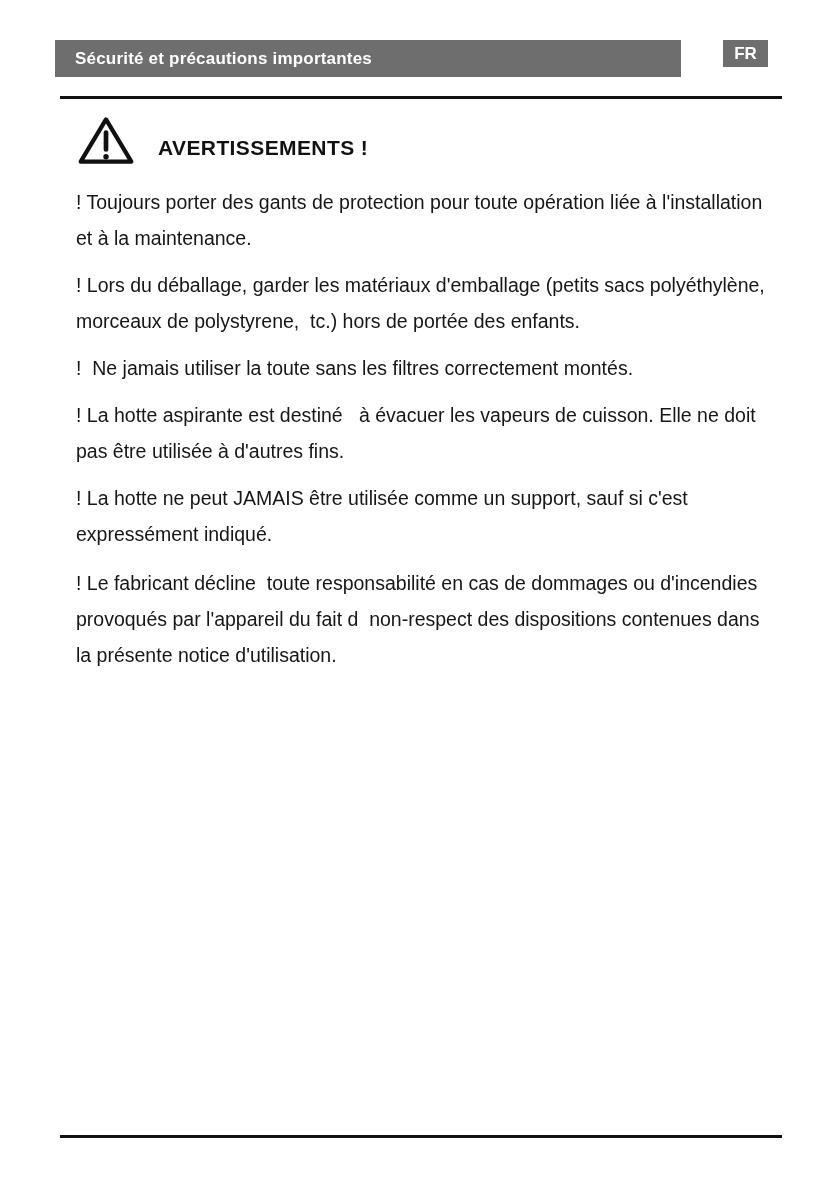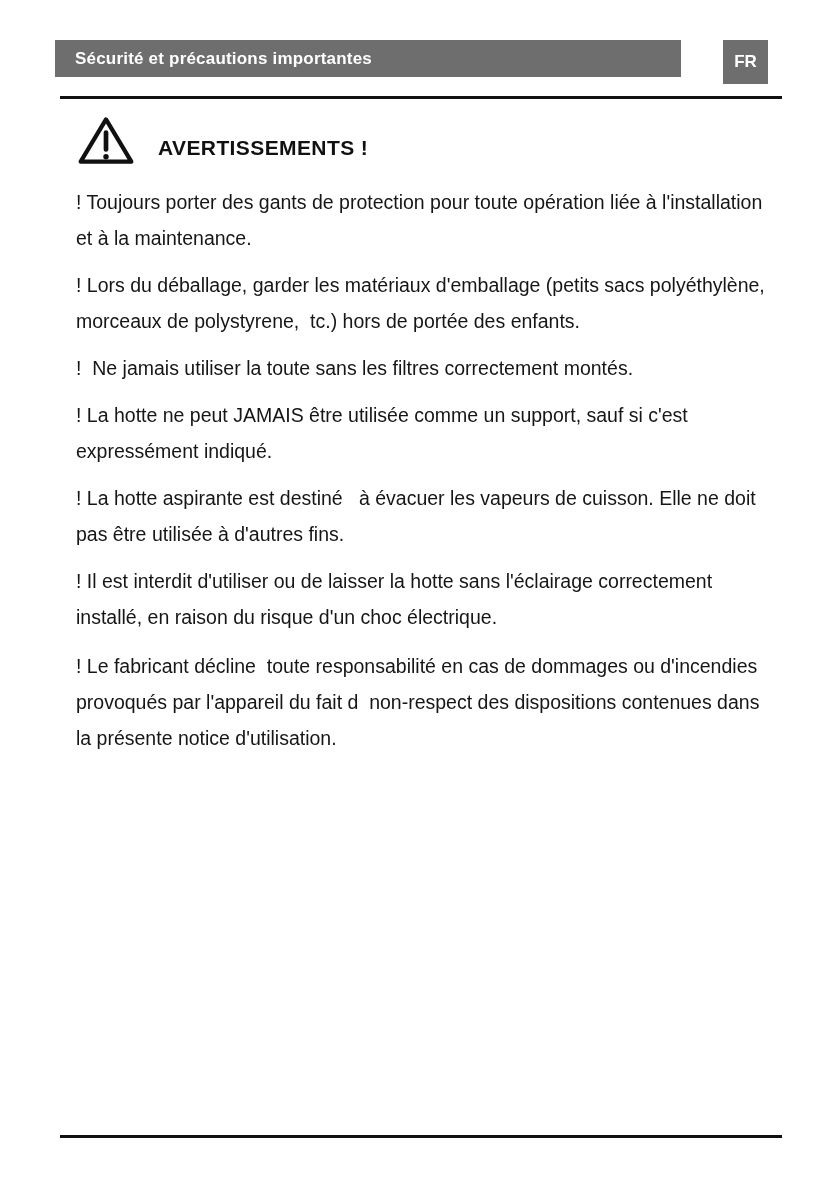--- a/index.html
+++ b/index.html
@@ -31,21 +31,21 @@
     color: #ffffff;
     font-weight: bold;
     font-size: 17px;
     letter-spacing: 0.2px;
   }
   .lang-badge {
     position: absolute;
     top: 40px;
     left: 723px;
     width: 45px;
-    height: 44px;
+    height: 27px;
     background: #6e6e6e;
     display: flex;
     align-items: center;
     justify-content: center;
   }
   .lang-badge span {
     color: #ffffff;
     font-weight: bold;
     font-size: 17px;
   }
@@ -125,22 +125,21 @@
       <line x1="32" y1="19" x2="32" y2="37" stroke="#111111" stroke-width="5" stroke-linecap="round"></line>
       <circle cx="32" cy="44.8" r="2.9" fill="#111111"></circle>
     </svg>
     <h1>AVERTISSEMENTS !</h1>
   </div>
 
   <div class="paragraphs">
     <p>! Toujours porter des gants de protection pour toute opération liée à l'installation et à la maintenance.</p>
     <p>! Lors du déballage, garder les matériaux d'emballage (petits sacs polyéthylène, morceaux de polystyrene,  tc.) hors de portée des enfants.</p>
     <p>!  Ne jamais utiliser la toute sans les filtres correctement montés.</p>
+    <p>! La hotte aspirante est destiné   à évacuer les vapeurs de cuisson. Elle ne doit pas être utilisée à d'autres fins.</p>
     <p>! La hotte ne peut JAMAIS être utilisée comme un support, sauf si c'est expressément indiqué.</p>
-    <p>! La hotte aspirante est destiné   à évacuer les vapeurs de cuisson. Elle ne doit pas être utilisée à d'autres fins.</p>
-    <p>! Il est interdit d'utiliser ou de laisser la hotte sans l'éclairage correctement installé, en raison du risque d'un choc électrique.</p>
     <p>! Le fabricant décline  toute responsabilité en cas de dommages ou d'incendies provoqués par l'appareil du fait d  non-respect des dispositions contenues dans la présente notice d'utilisation.</p>
   </div>
 </div>
 
 <hr class="rule bottom-rule">
 
 <div class="page-number">13</div>
 
 </body></html>

